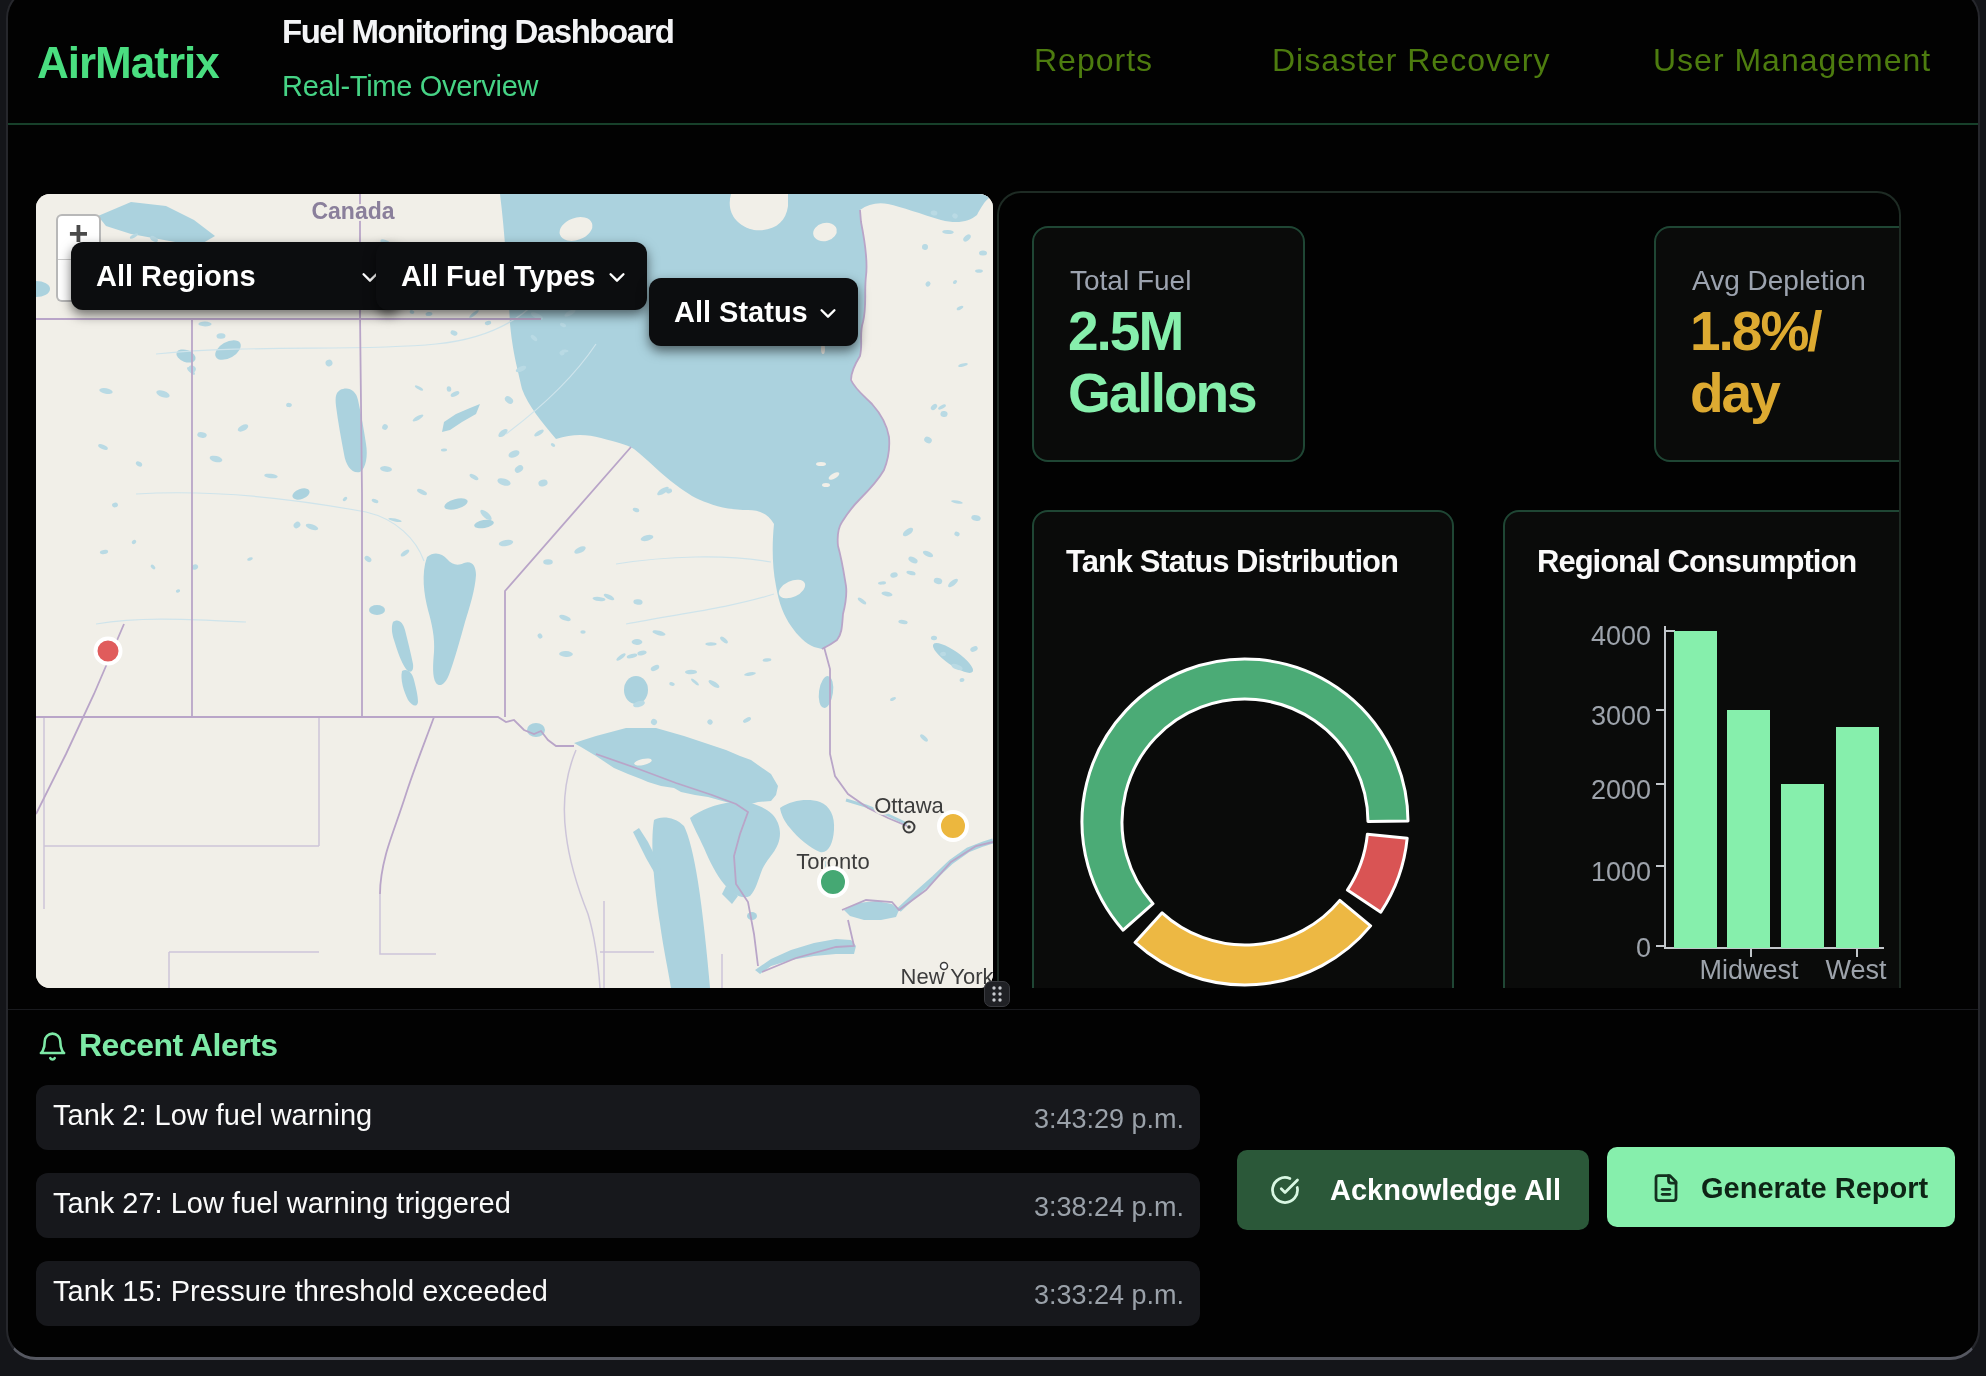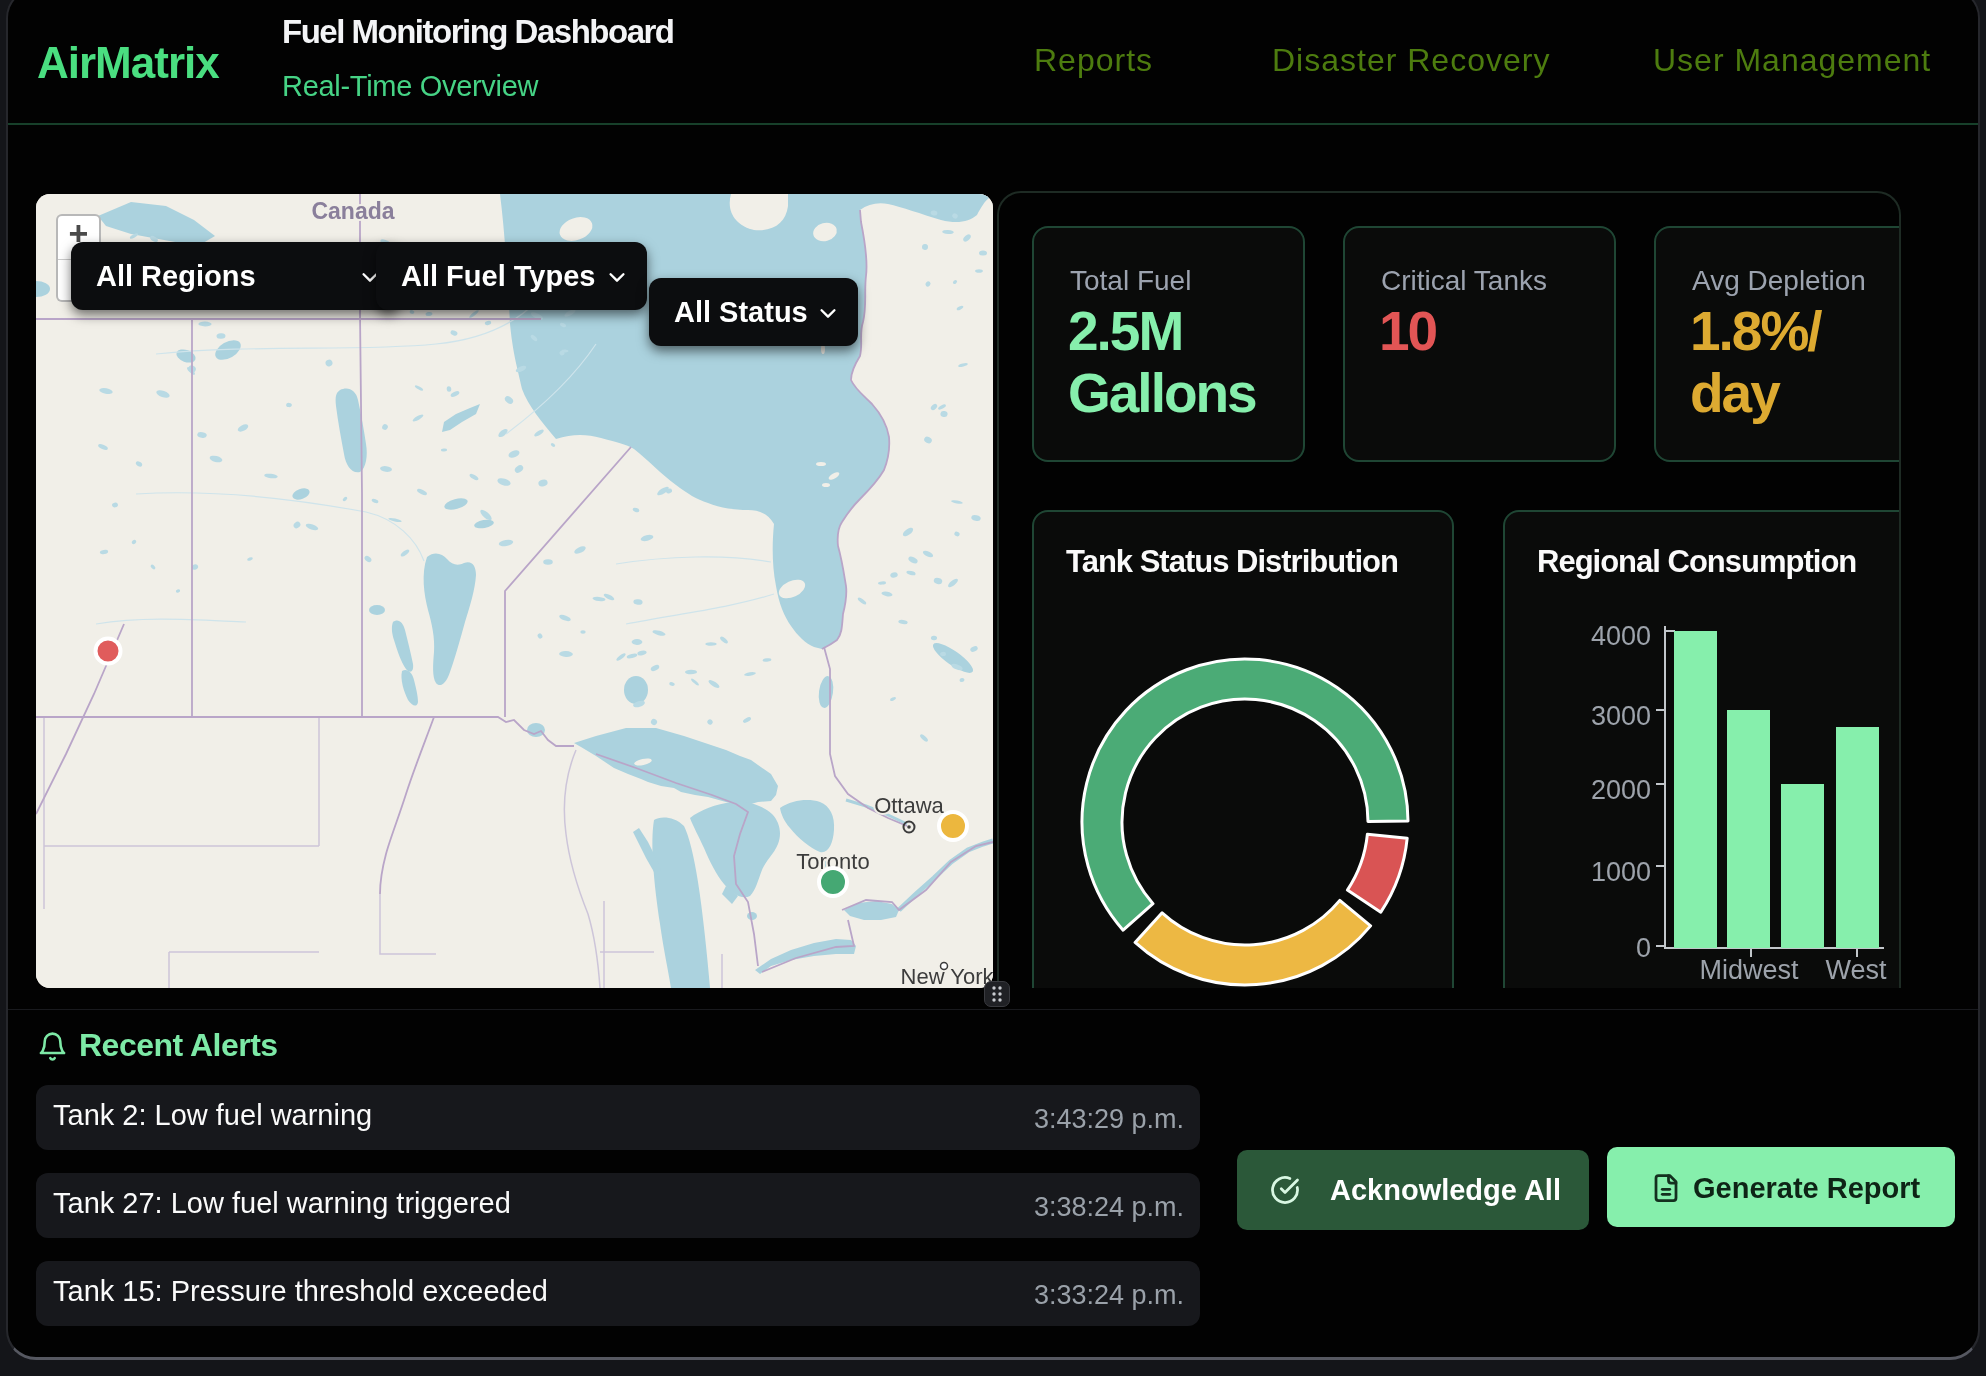--- a/index.html
+++ b/index.html
@@ -341,24 +341,20 @@
     <svg width="22" height="22" viewBox="0 0 24 24" fill="none" stroke="#fff" stroke-width="2.6" stroke-linecap="round" stroke-linejoin="round">
       <polyline points="5,9 12,16 19,9"></polyline>
     </svg>
   </div>
 
 <div class="rpanel">
   <div class="scard" style="left:33px;">
     <div class="t">Total Fuel</div>
     <div class="v" style="color:#86efac;">2.5M<br>Gallons</div>
   </div>
-  <div class="scard" style="left:344px;">
-    <div class="t">Critical Tanks</div>
-    <div class="v" style="color:#e25555;">10</div>
-  </div>
   <div class="scard" style="left:655px;">
     <div class="t">Avg Depletion</div>
     <div class="v" style="color:#ddaa31;">1.8%/<br>day</div>
   </div>
   <div class="ccard" style="left:33px; width:422px;">
     <div class="t">Tank Status Distribution</div>
     <svg class="abs" style="left:0; top:0;" width="422" height="600" viewBox="0 0 422 600">
       <g stroke="#fff" stroke-width="3" stroke-linejoin="round">
         <path fill="#4bab76" d="M 89.1 418.2 A 163 163 0 1 1 374.0 309.1 L 334.0 309.4 A 123 123 0 1 0 119.0 391.7 Z"></path>
         <path fill="#d95454" d="M 373.2 326.2 A 163 163 0 0 1 346.8 400.2 L 313.4 378.1 A 123 123 0 0 0 333.4 322.2 Z"></path>
@@ -440,14 +436,14 @@
     </svg>
   <span class="abs" style="left:93px; top:24px;">Acknowledge All</span>
 </div>
 <div class="btn" style="left:1607px; top:1135px; width:348px; height:80px; background:#86efac; color:#0e2416;">
   <svg class="abs" style="left:44px; top:26px;" width="30" height="30" viewBox="0 0 24 24" fill="none" stroke="#14301f" stroke-width="2.2" stroke-linecap="round" stroke-linejoin="round">
       <path d="M15 2H6a2 2 0 0 0-2 2v16a2 2 0 0 0 2 2h12a2 2 0 0 0 2-2V7z"></path>
       <path d="M14 2v4a2 2 0 0 0 2 2h4"></path>
       <line x1="9" y1="13" x2="15" y2="13"></line>
       <line x1="9" y1="17" x2="15" y2="17"></line>
     </svg>
-  <span class="abs" style="left:86px; top:25px;">Generate Report</span>
+  <span class="abs" style="left:94px; top:25px;">Generate Report</span>
 </div>
 
 </body></html>

